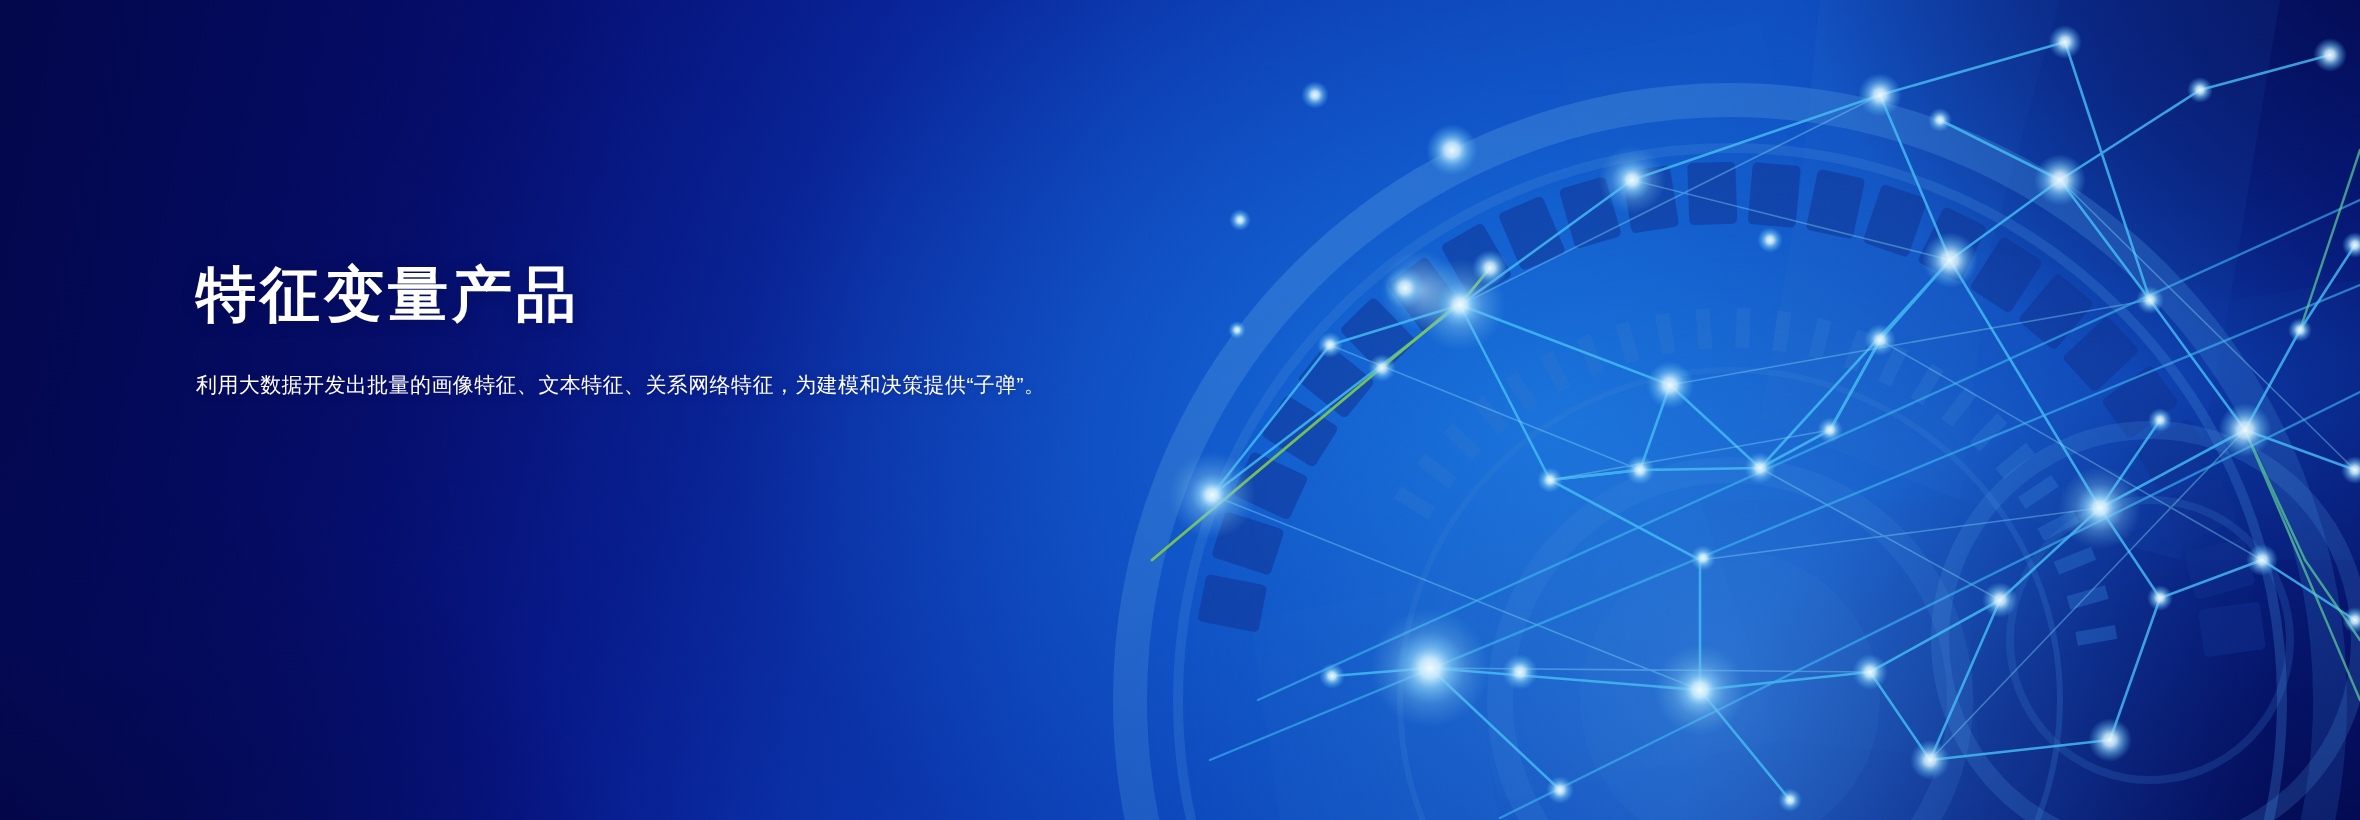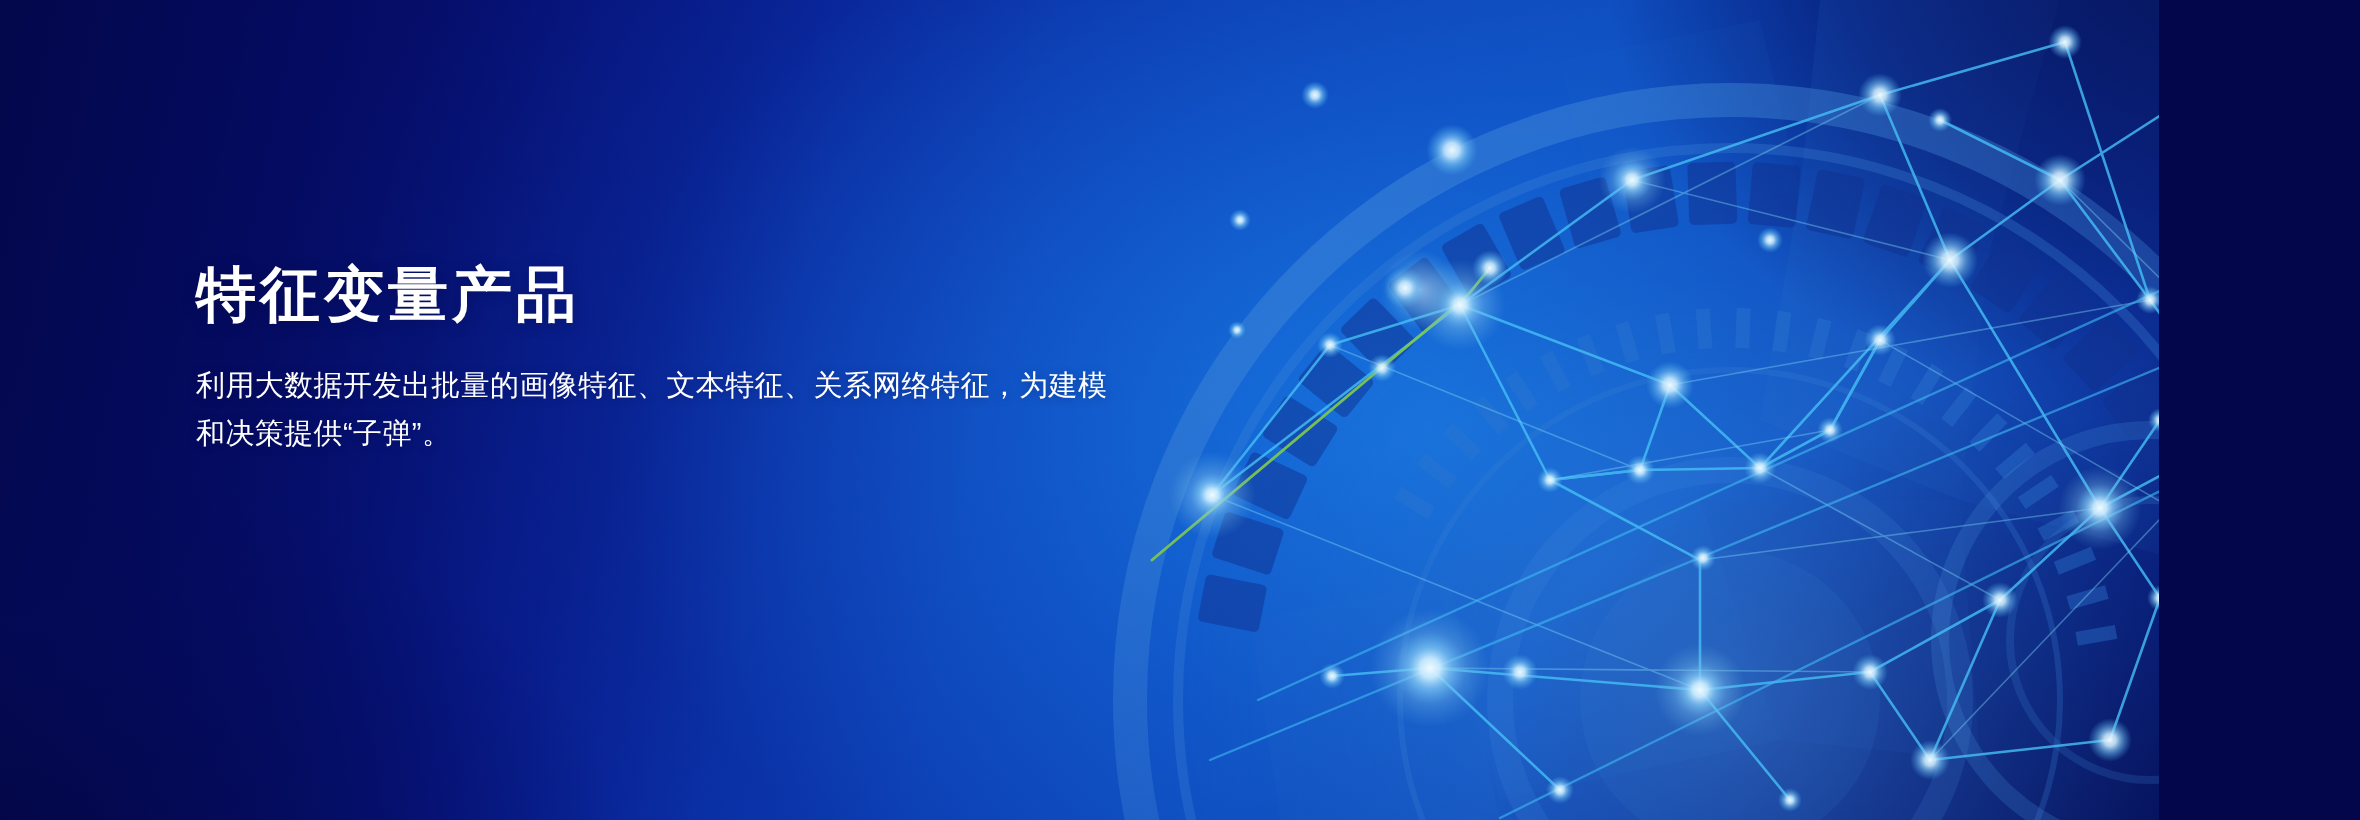--- a/index.html
+++ b/index.html
@@ -7,21 +7,21 @@
     margin: 0;
     padding: 0;
     background: #03064a;
   }
   body {
     font-family: "Liberation Sans", "DejaVu Sans", sans-serif;
   }
 
   #banner {
     position: relative;
-    width: 2159px;
+    width: 2360px;
     height: 820px;
     overflow: hidden;
     background: #0a1a86;
   }
 
   
   .bg-base {
     position: absolute;
     inset: 0;
     background:
@@ -99,21 +99,21 @@
     font-size: 60px;
     font-weight: bold;
     letter-spacing: 4px;
     line-height: 1.22;
     white-space: nowrap;
     text-shadow: 0 2px 14px rgba(2,10,70,0.42);
   }
   .subcopy {
     margin: 30px 0 0 0;
     color: #ffffff;
-    font-size: 29px;
+    font-size: 21px;
     font-weight: normal;
     line-height: 48px;
     letter-spacing: 0.4px;
     max-width: 940px;
     text-shadow: 0 1px 8px rgba(2,10,70,0.35);
   }
 </style>
 </head>
 <body>
 

